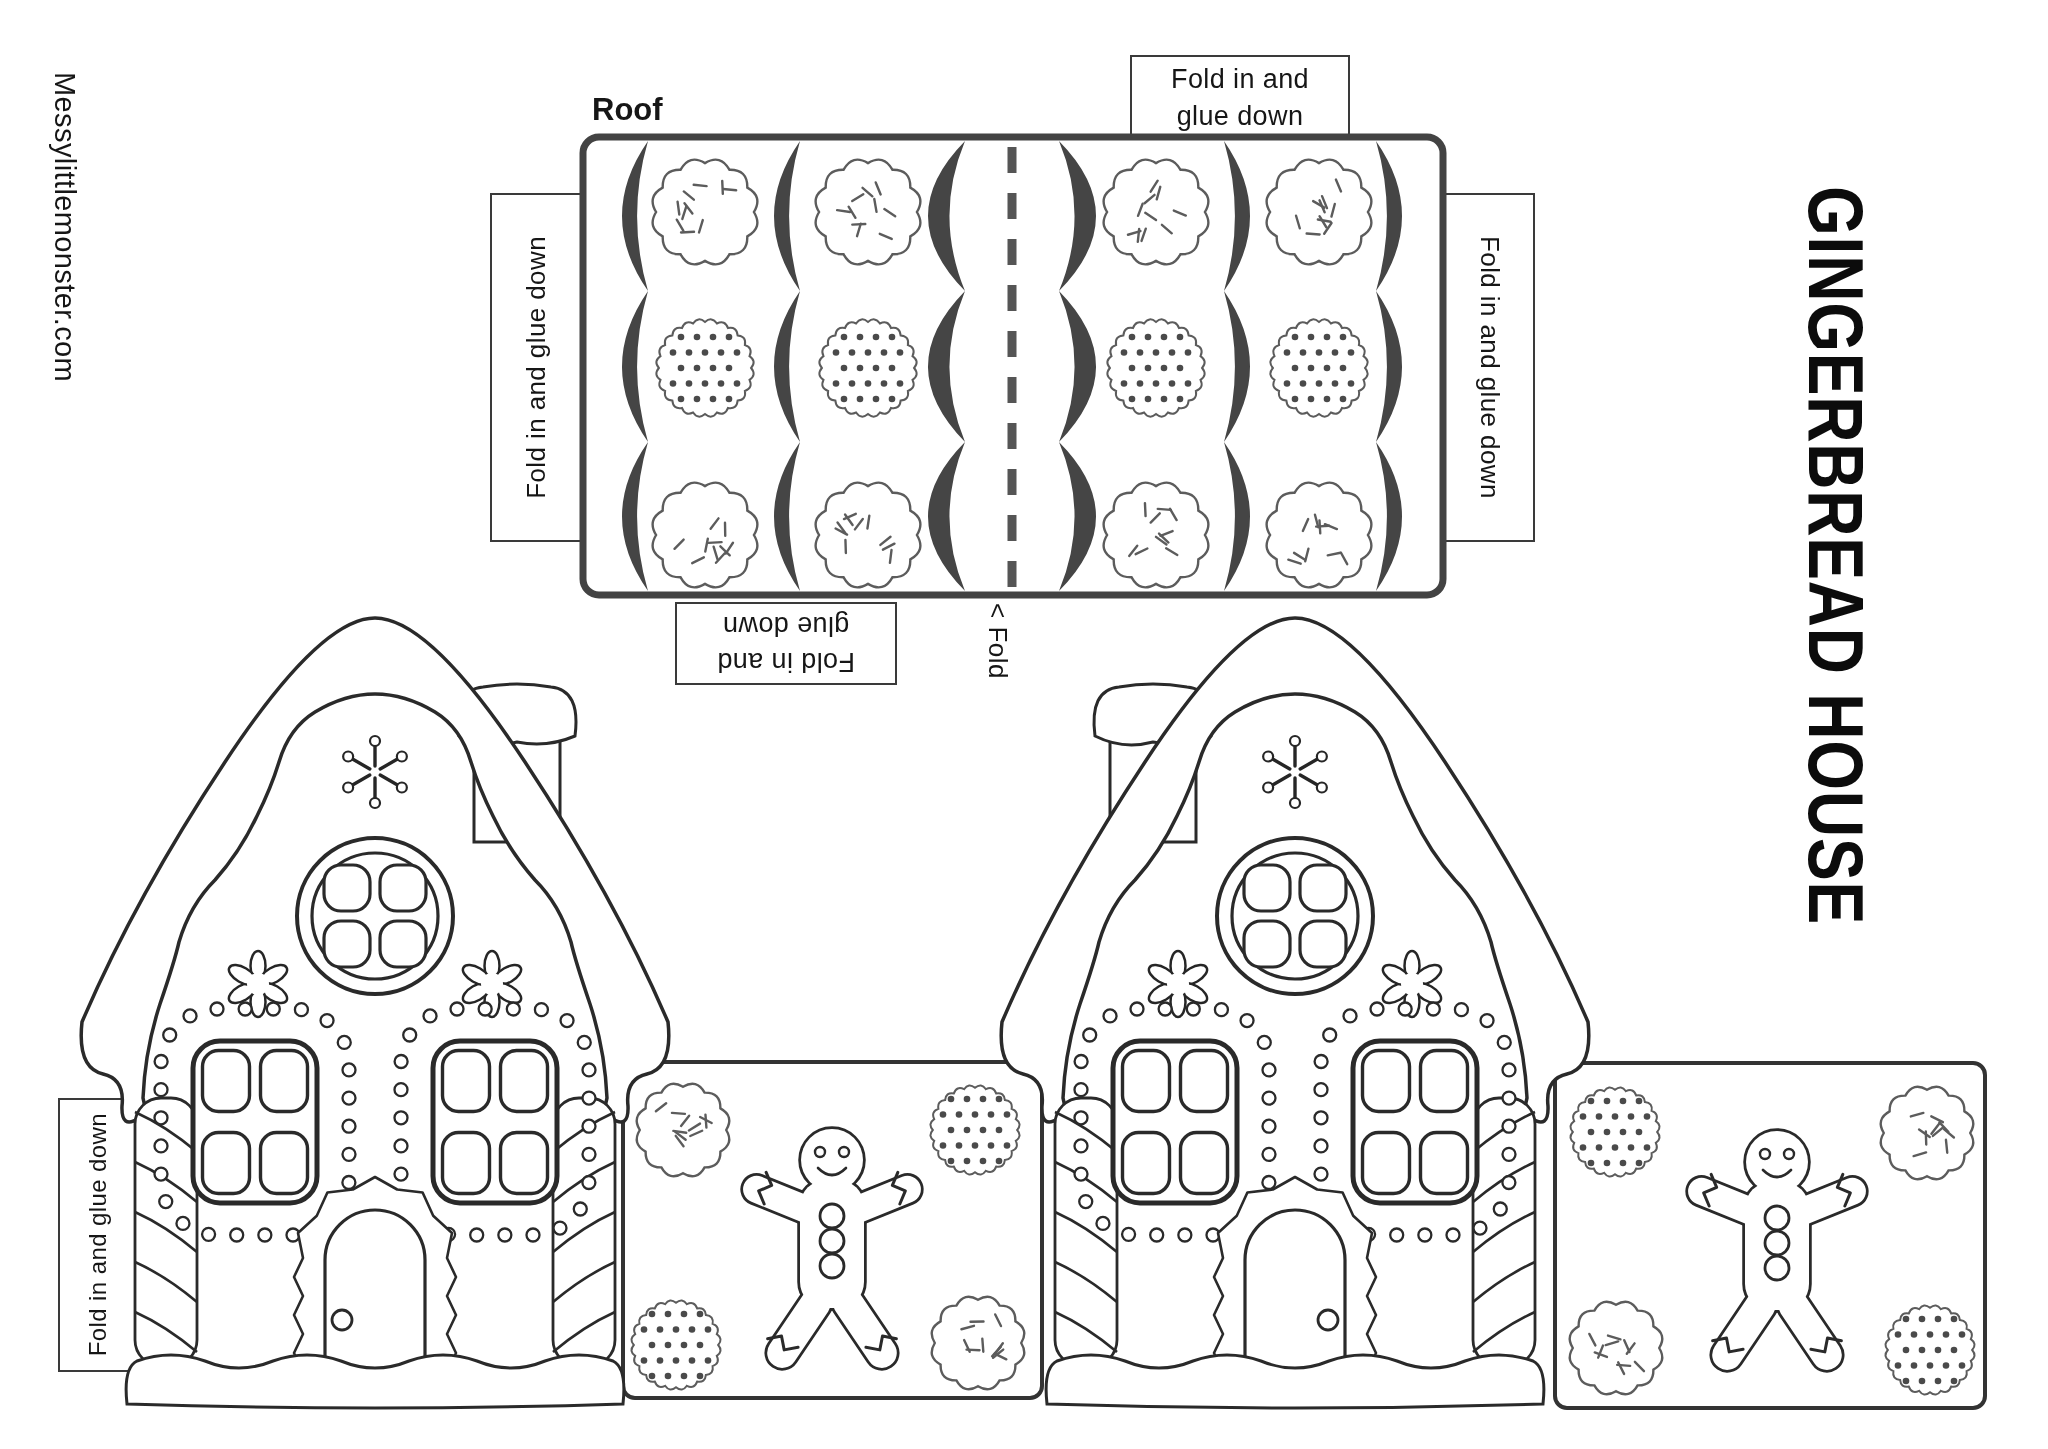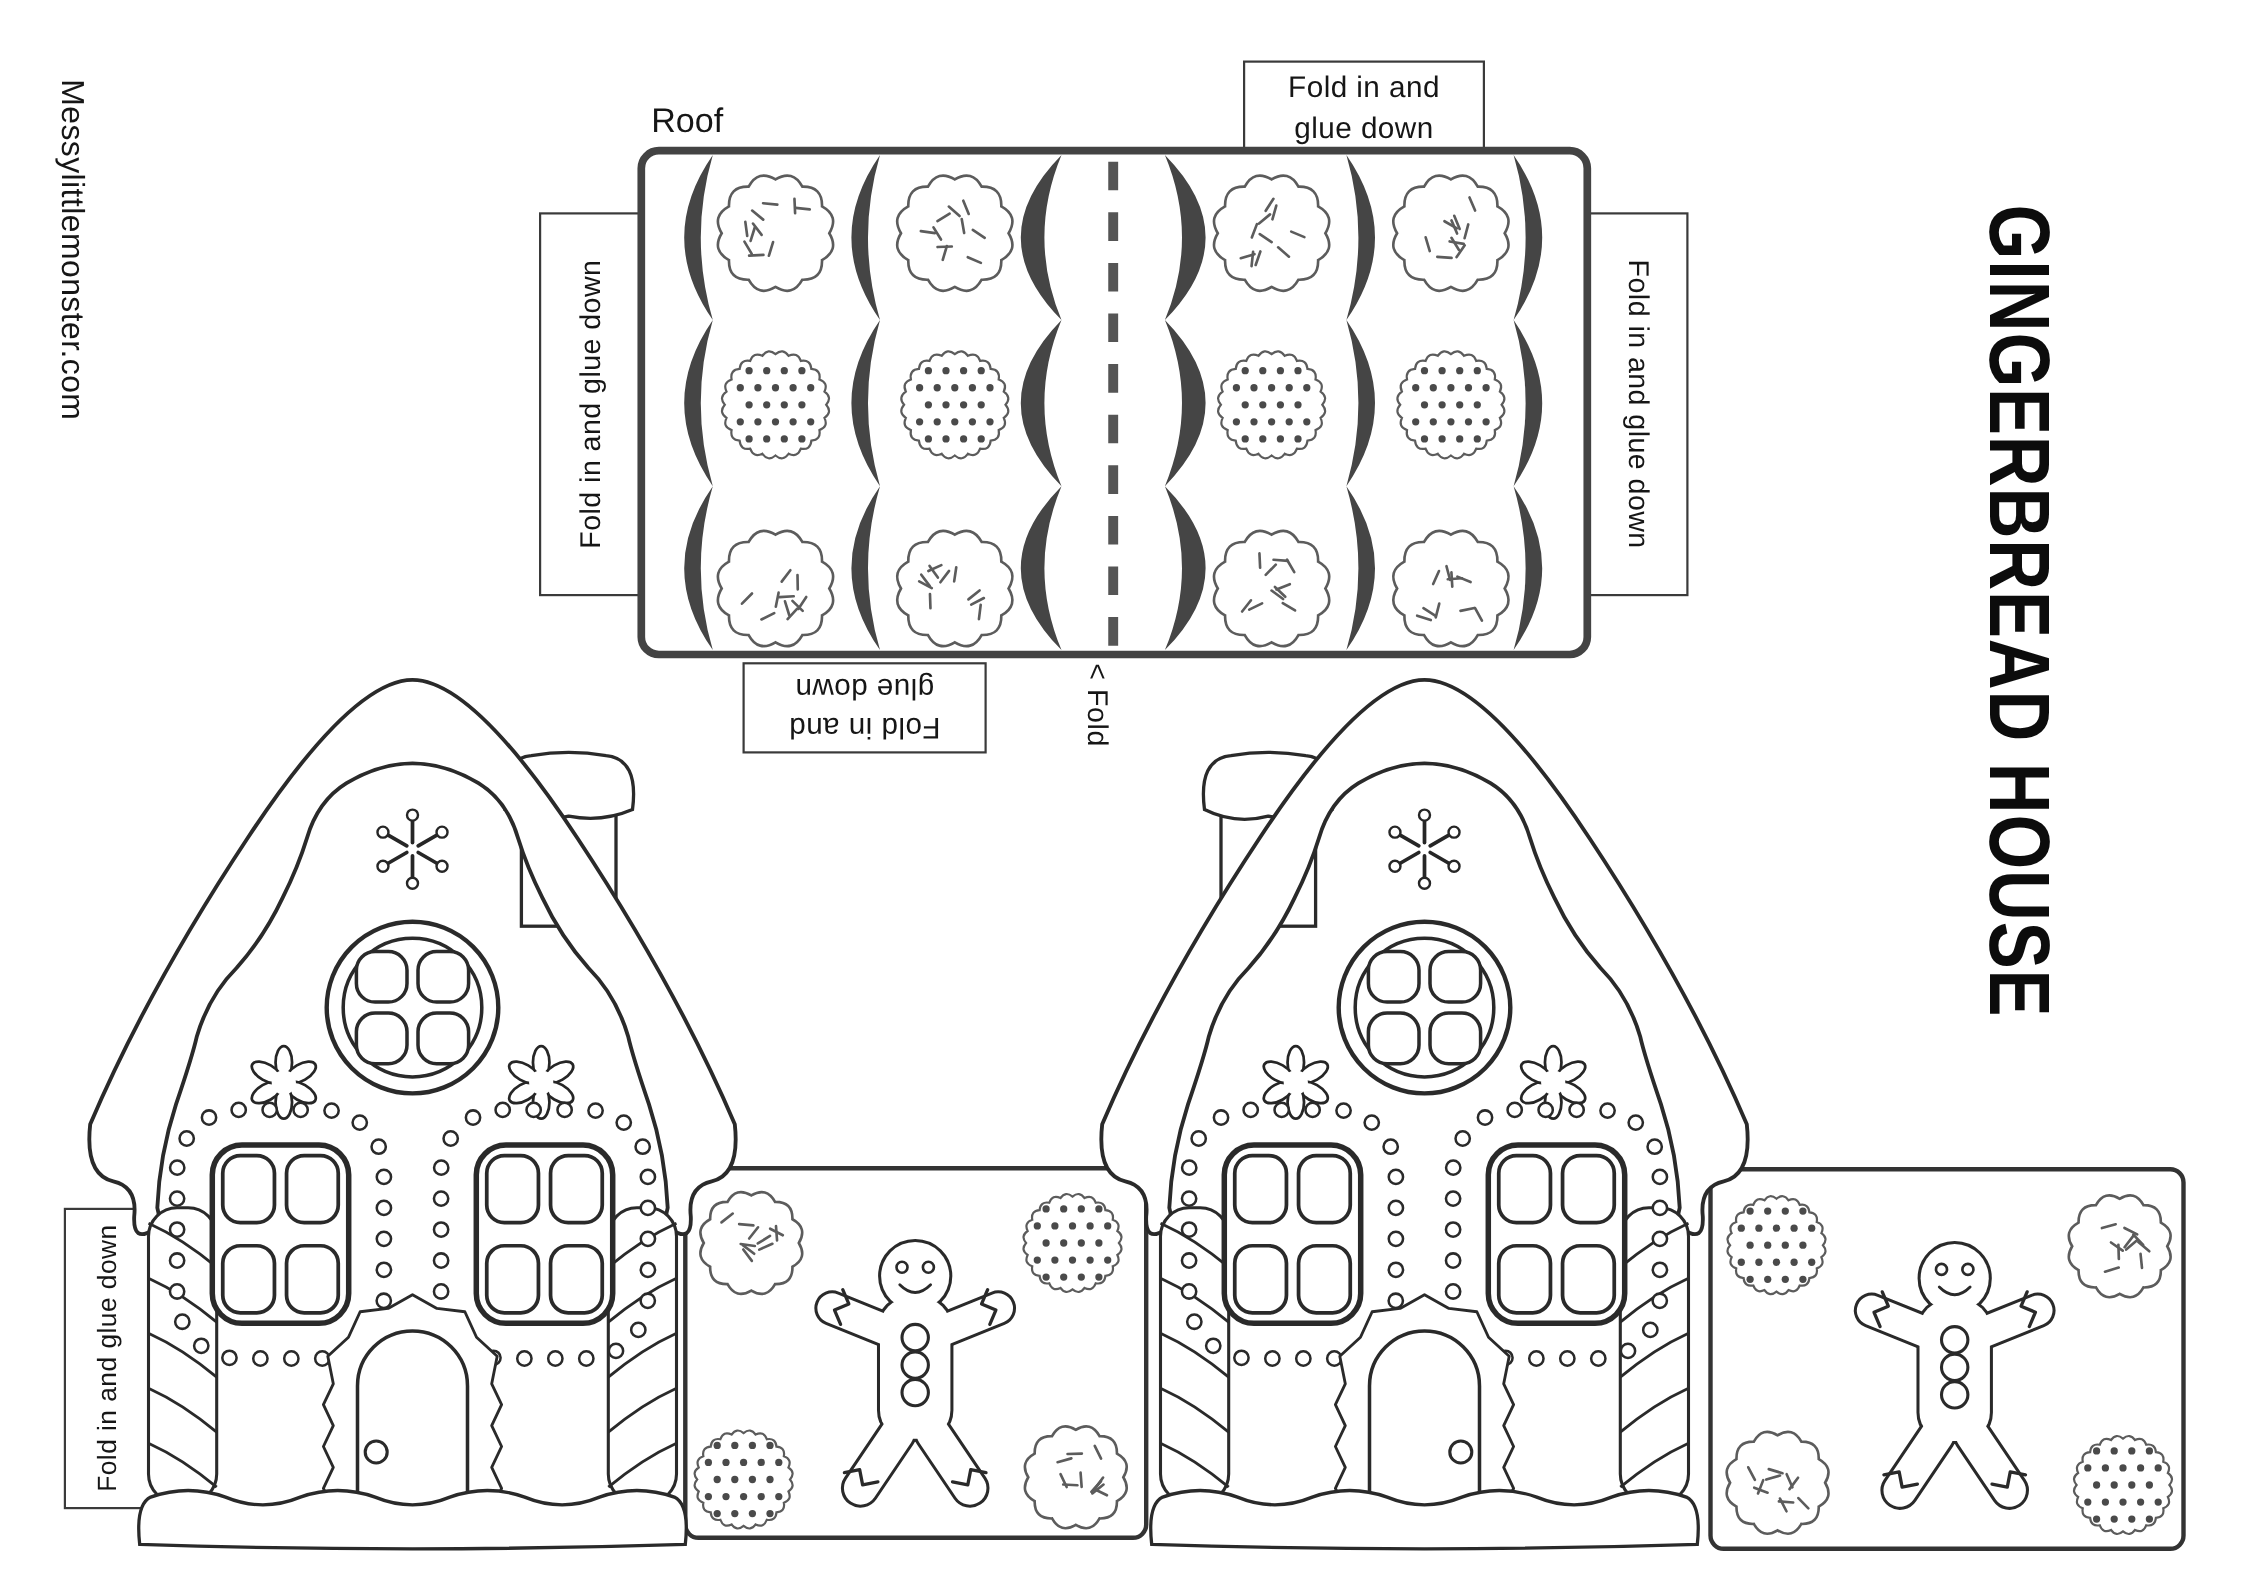--- a/index.html
+++ b/index.html
@@ -8,21 +8,21 @@
   .page *{box-sizing:border-box;}
   .lbl{position:absolute;color:#161616;}
   .vcw{writing-mode:vertical-rl;text-orientation:mixed;}           
   .vccw{writing-mode:vertical-rl;transform:rotate(180deg);}        
   .tabbox{position:absolute;border:2.5px solid #3a3a3a;display:flex;align-items:center;
           justify-content:center;text-align:center;background:transparent;}
   .tabbox .txt{font-size:27px;line-height:1.35;letter-spacing:.4px;white-space:pre-line;}
   .tabbox .one{font-size:26px;letter-spacing:.4px;white-space:nowrap;}
   .flip{transform:rotate(180deg);}
   #site-credit{left:48px;top:72px;font-size:29px;letter-spacing:.4px;}
-  #roof-label{left:592px;top:92px;font-size:31px;}
+  #roof-label{left:592px;top:92px;font-size:31px;font-weight:bold;}
   #fold-label{left:982px;top:603px;font-size:26px;letter-spacing:.5px;}
   #big-title{left:1797px;top:186px;font-size:78px;font-weight:700;line-height:1;
              transform:scaleY(.82);transform-origin:top left;letter-spacing:1px;color:#0c0c0c;}
   #art{position:absolute;left:0;top:0;pointer-events:none;}
 </style>
 </head>
 <body>
 
 <div class="page">
 

